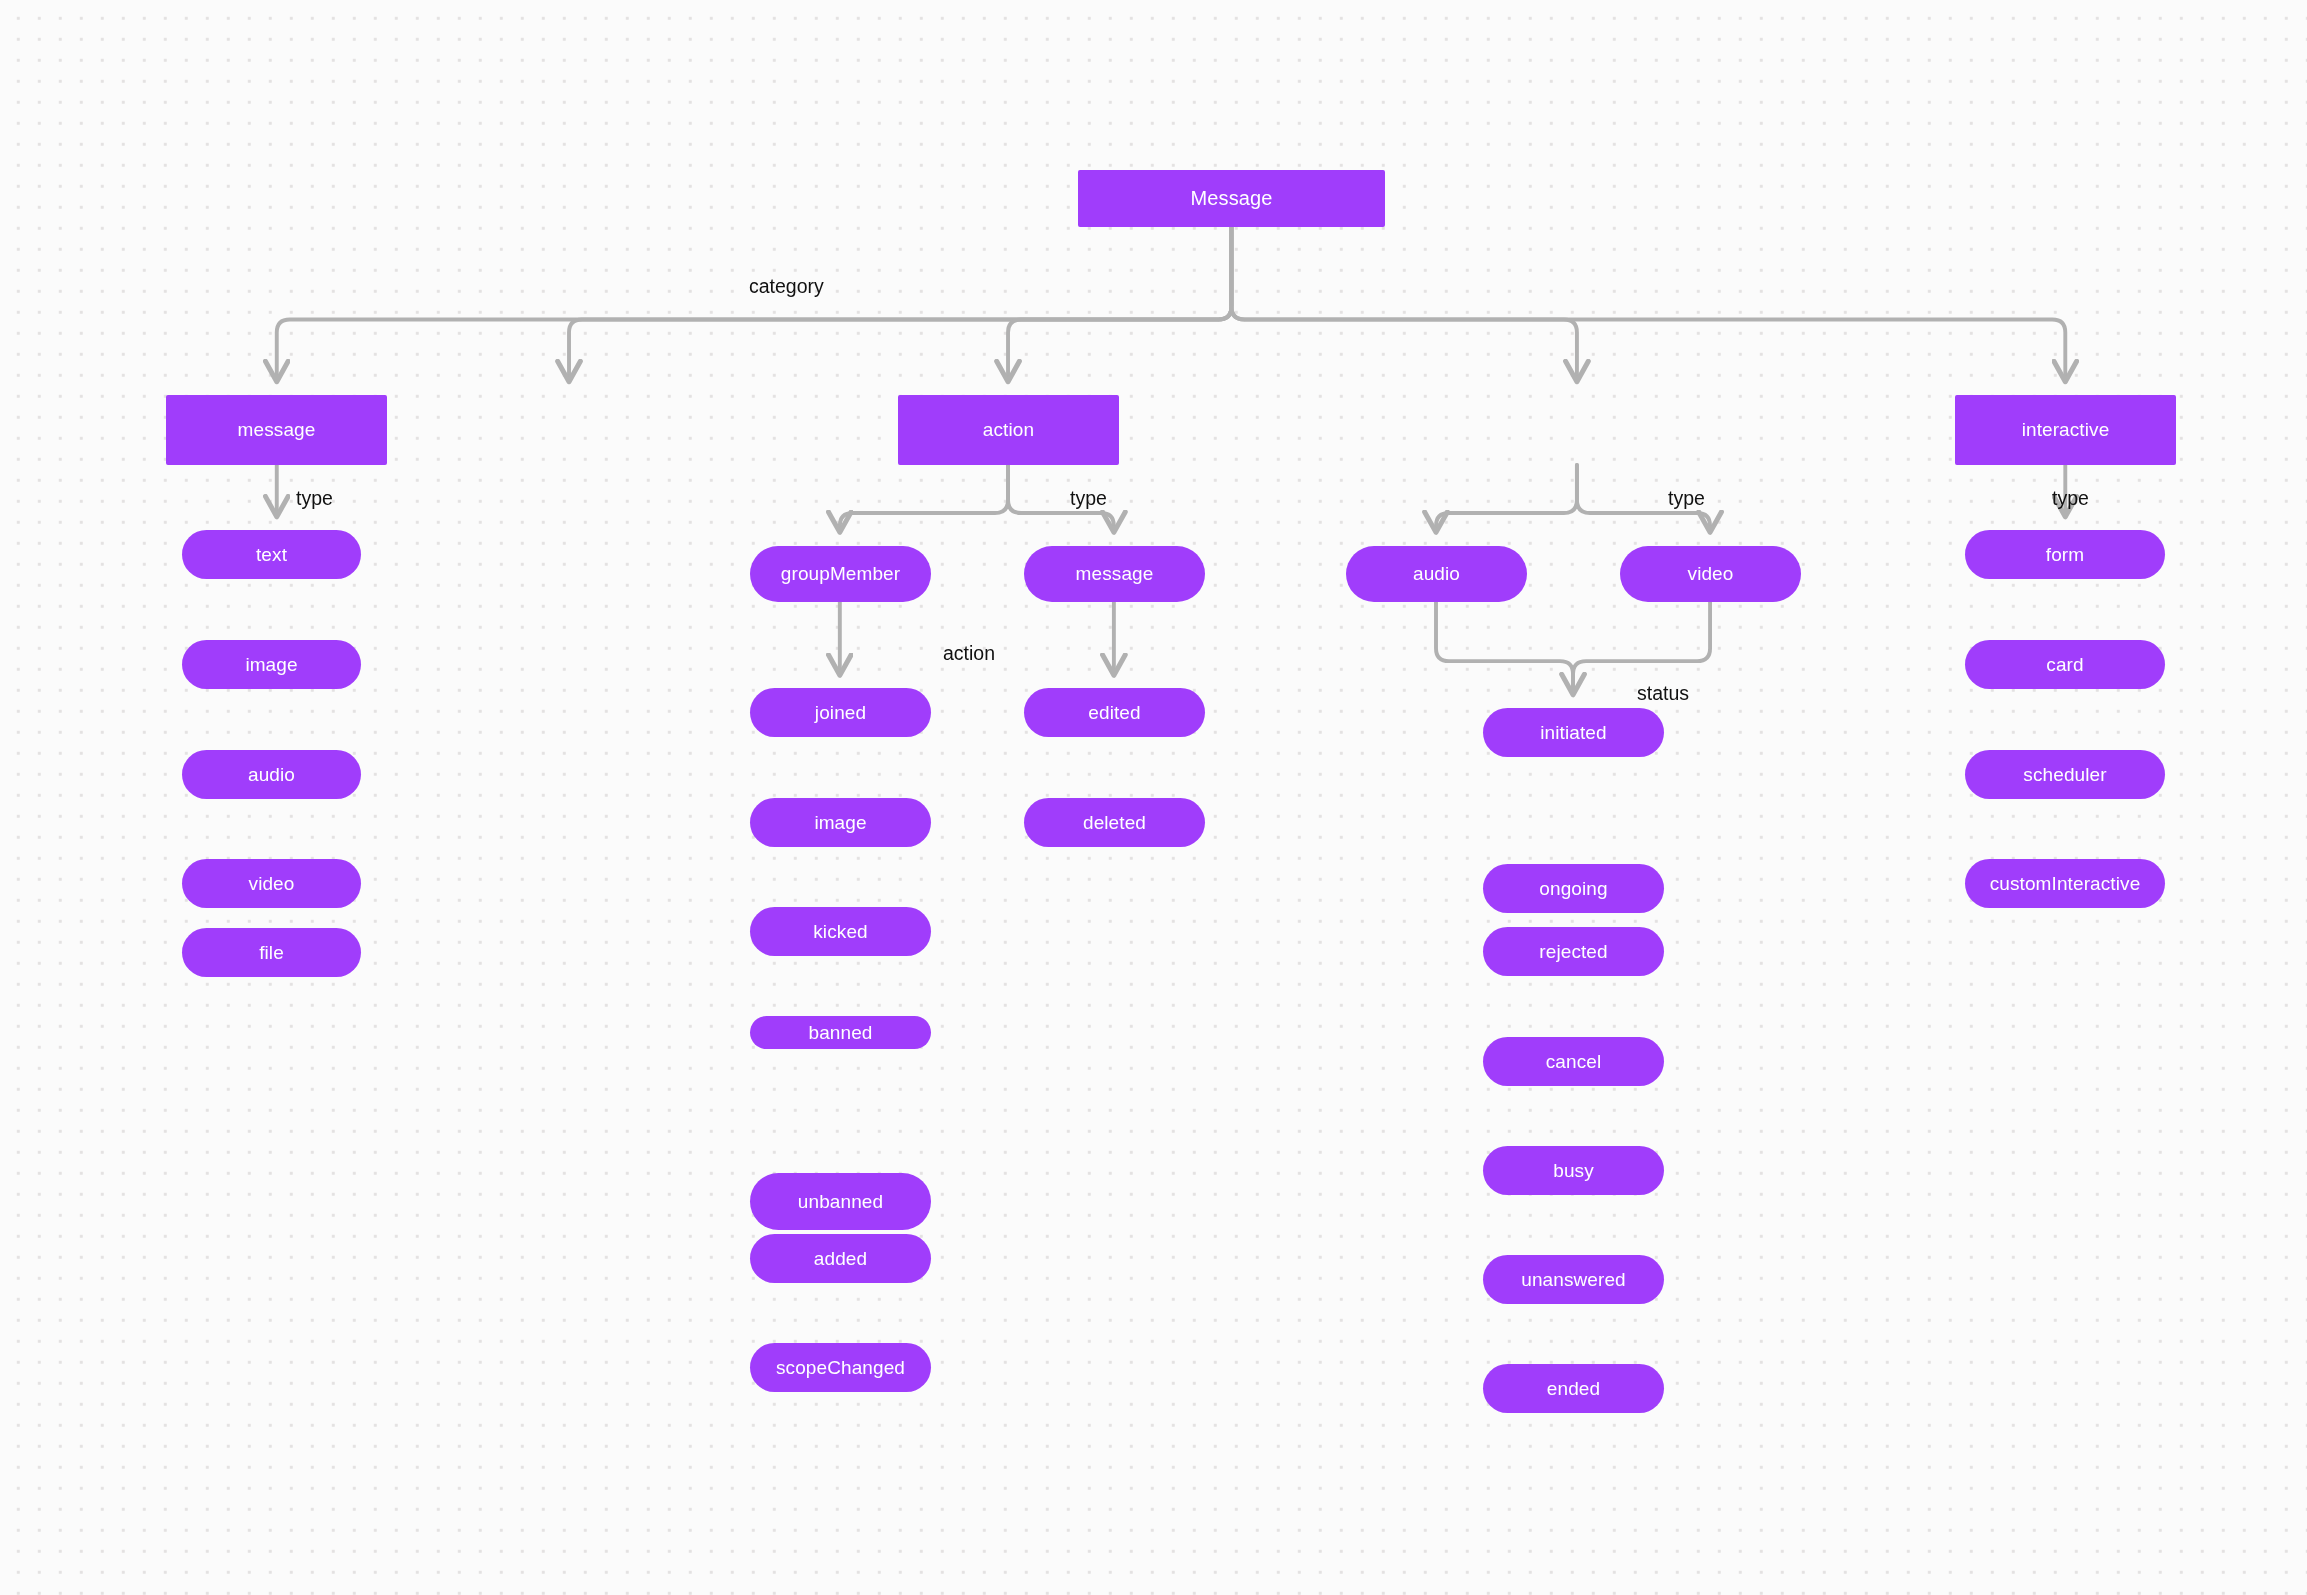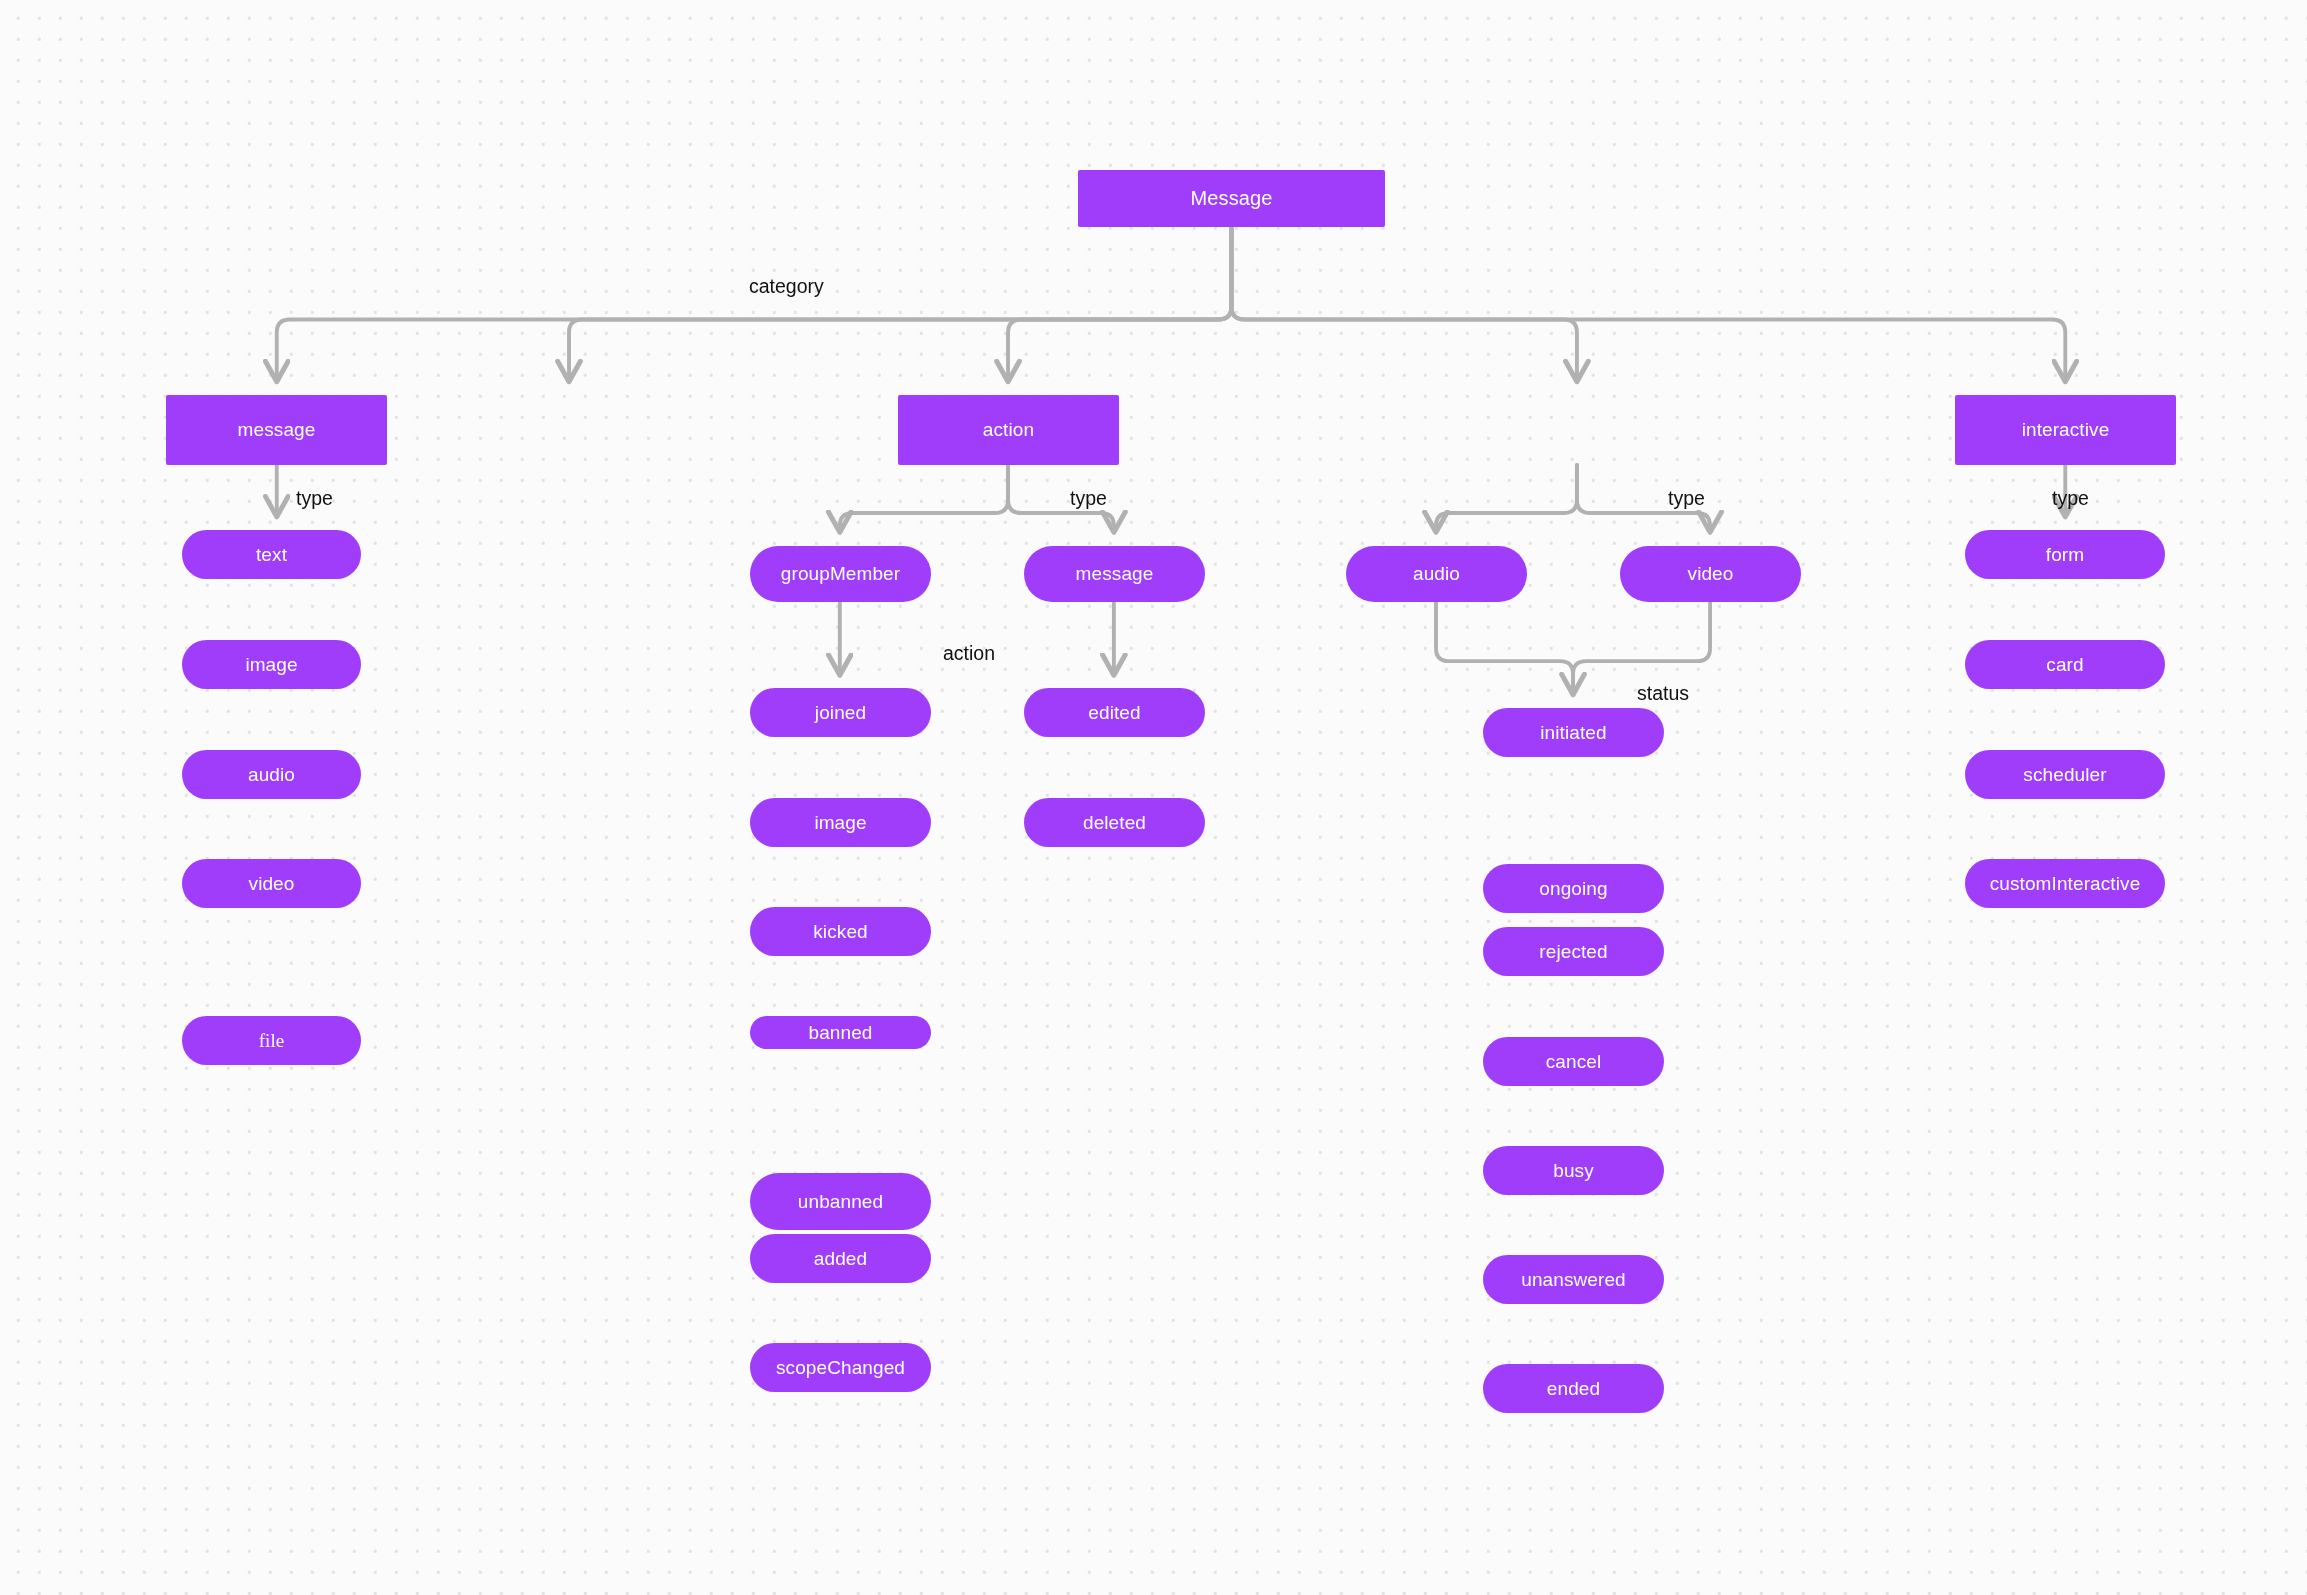--- a/index.html
+++ b/index.html
@@ -113,21 +113,21 @@
   </div>
   <div class="node pill" style="left:182px; top:640px; width:179px; height:49px;">
     <span>image</span>
   </div>
   <div class="node pill" style="left:182px; top:750px; width:179px; height:49px;">
     <span>audio</span>
   </div>
   <div class="node pill" style="left:182px; top:859px; width:179px; height:49px;">
     <span>video</span>
   </div>
-  <div class="node pill" style="left:182px; top:1016px; width:179px; height:49px;font-family:Liberation Serif, serif;">
+  <div class="node pill" style="left:182px; top:928px; width:179px; height:49px;">
     <span>file</span>
   </div>
 
 
   <div class="node cat" style="left:898px; top:395px; width:221px; height:70px;">
     <span>action</span>
   </div>
   <div class="node pill" style="left:750px; top:546px; width:181px; height:56px;">
     <span>groupMember</span>
   </div>

